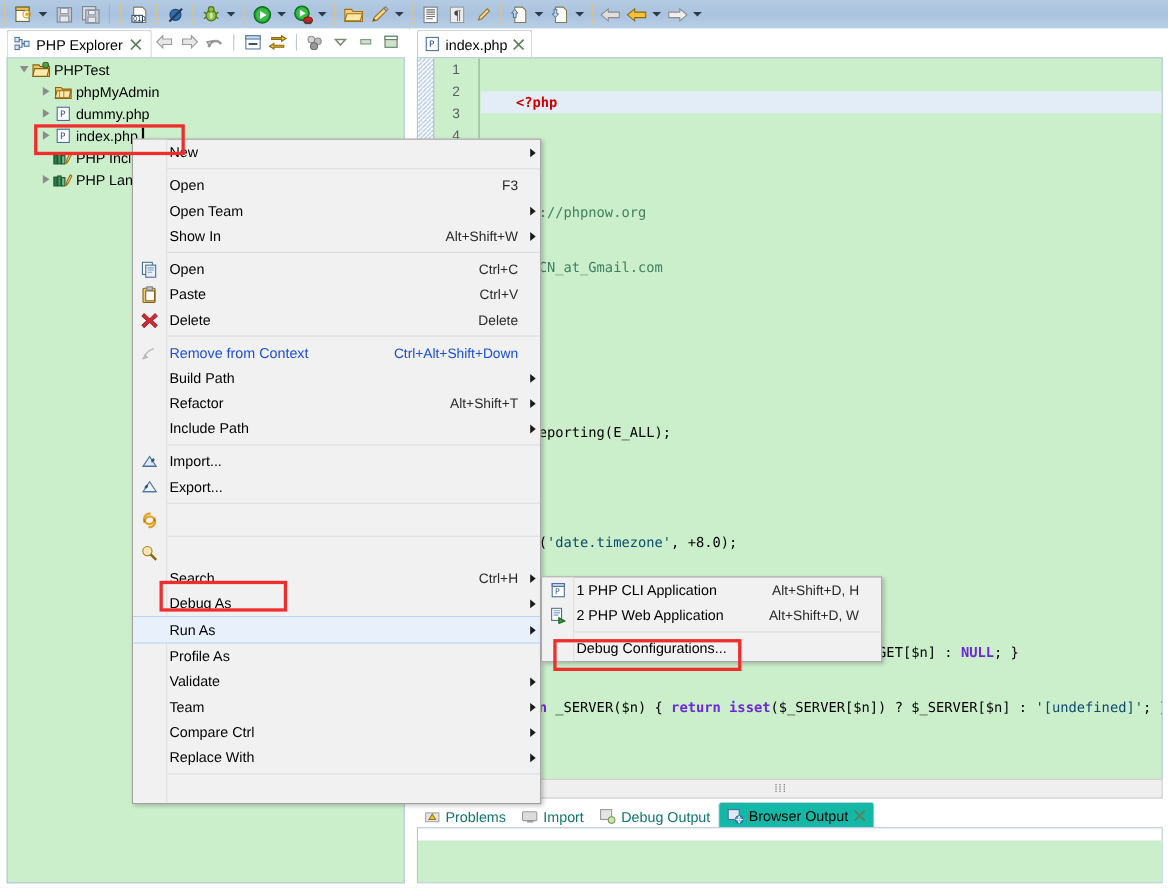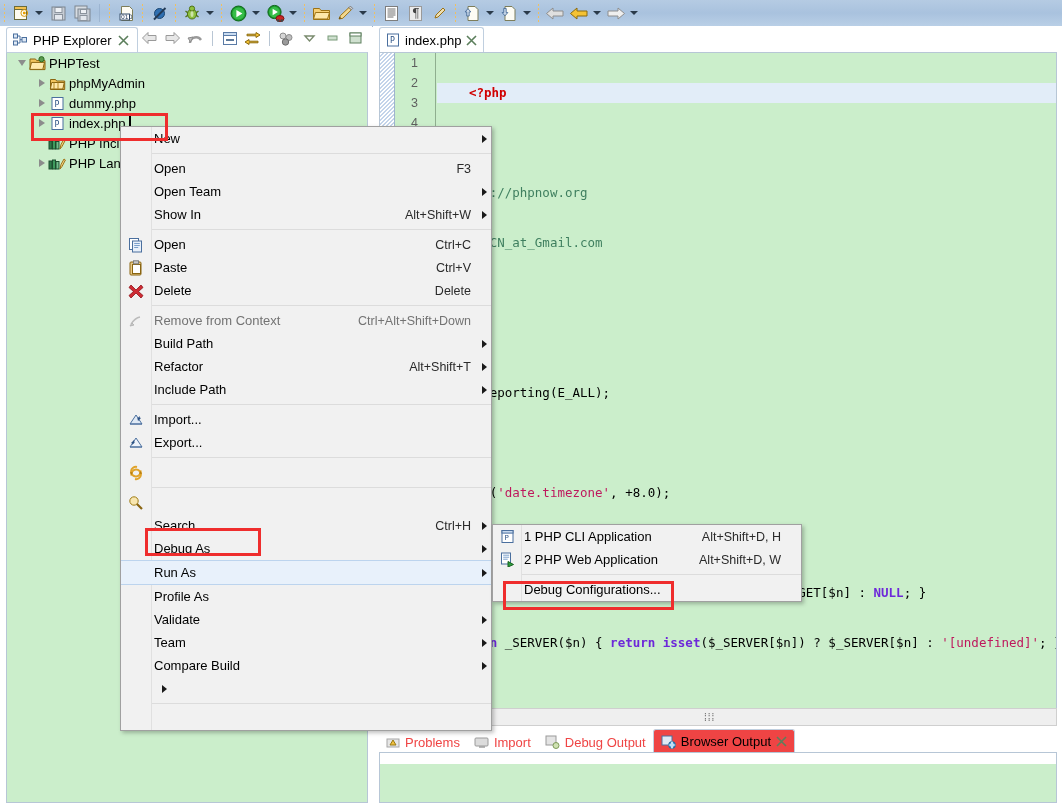--- a/index.html
+++ b/index.html
@@ -82,33 +82,33 @@
   #foldCol{position:absolute;left:42px;top:0;width:13px;height:100%;background:#cbeecb;
     border-right:1px solid #8fae8f;}
   .fold{height:20px;display:flex;align-items:center;justify-content:center;}
   .fold .ftri{width:0;height:0;border-top:4px solid transparent;border-bottom:4px solid transparent;
     border-left:5px solid #3b3b3b;}
   #code{position:absolute;left:57px;top:0;right:0;height:100%;
     font-family:"DejaVu Sans Mono", monospace;font-size:12.5px;color:#000;white-space:pre;}
   .cl{height:20px;line-height:20px;}
   .cl.cur{background:#e2edf8;padding-left:32px;}
   .kw{color:#6d28d9;font-weight:bold;}
-  .str{color:#be185d;}
+  .str{color:#0c4a6e;}
   .cmt{color:#3f7f5f;}
   .tag{color:#d00000;font-weight:bold;}
 
   #hscroll{position:absolute;left:6px;top:682px;width:676px;height:16px;
     background:#efefef;border:1px solid #cfcfcf;}
   #hthumb{position:absolute;left:1px;top:1px;width:680px;height:13px;}
   #hGrip{position:absolute;left:324px;top:3px;font-size:10px;color:#6b6b6b;letter-spacing:1px;}
 
   
   #bottomTabs{position:absolute;left:6px;top:703px;width:676px;height:24px;display:flex;align-items:flex-end;}
-  .bTab{height:22px;display:flex;align-items:center;gap:5px;padding:0 7px;font-size:13px;color:#ef4444;}
-  .bTab.active{color:#000;background:#ef4444;border:1px solid #c0cfdf;border-bottom:none;
+  .bTab{height:22px;display:flex;align-items:center;gap:5px;padding:0 7px;font-size:13px;color:#0f766e;}
+  .bTab.active{color:#000;background:#14b8a6;border:1px solid #c0cfdf;border-bottom:none;
     border-top-left-radius:3px;border-top-right-radius:3px;height:23px;}
   #bottomBody{position:absolute;left:6px;top:726px;width:676px;height:49px;background:#ffffff;
     border:1px solid #b7c6d6;}
   #bottomBodyInner{position:absolute;left:0;top:11px;width:100%;height:38px;background:#cbeecb;}
 
   
   #ctxMenu{
     position:absolute;left:120px;top:126px;width:370px;
     background:#f1f1f1;border:1px solid #a0a0a0;
     box-shadow:2px 2px 4px rgba(0,0,0,.25);
@@ -116,21 +116,21 @@
   }
   #ctxMenu .gut{position:absolute;left:0;top:0;width:30px;height:100%;background:#f1f1f1;
     border-right:1px solid #e0e0e0;}
   .mi{position:relative;height:23px;display:flex;align-items:center;z-index:2;}
   .mi .mIcon{width:30px;height:23px;display:flex;align-items:center;justify-content:center;flex:0 0 30px;}
   .mi .mLabel{flex:1;padding-left:3px;color:#000;}
   .mi .mKey{color:#2a2a2a;padding-right:6px;font-size:12.5px;}
   .mi .mArrow{width:14px;display:flex;align-items:center;justify-content:center;}
   .mi .mArrow i{width:0;height:0;border-top:4px solid transparent;border-bottom:4px solid transparent;
     border-left:5px solid #1a1a1a;display:block;}
-  .mi.disabled .mLabel,.mi.disabled .mKey{color:#737373;}
+  .mi.disabled .mLabel,.mi.disabled .mKey{color:#1d4ed8;}
   .mi.hl{background:#e8f1fb;border-top:1px solid #bcd4ee;border-bottom:1px solid #bcd4ee;}
   .msep{height:1px;background:#dcdcdc;margin:3px 0 3px 30px;}
   .redbox{position:absolute;border:3px solid #ef2d2d;pointer-events:none;z-index:70;}
 
   
   #subMenu{
     position:absolute;left:492px;top:524px;width:308px;
     background:#f1f1f1;border:1px solid #a0a0a0;
     box-shadow:2px 2px 4px rgba(0,0,0,.25);
     z-index:61;font-size:13px;
@@ -838,28 +838,29 @@
   <div class="mi">
     <span class="mIcon"></span>
     <span class="mLabel">Team</span>
     <span class="mKey"></span>
     <span class="mArrow">
         <i></i>
       </span>
   </div>
   <div class="mi">
     <span class="mIcon"></span>
-    <span class="mLabel">Compare Build</span>
-    <span class="mKey"></span>
-    <span class="mArrow">
-        <i></i>
-      </span>
-  </div>
-  <div class="mi">
-    <span class="mIcon"></span>
+    <span class="mLabel">Compare Ctrl</span>
+    <span class="mKey"></span>
+    <span class="mArrow">
+        <i></i>
+      </span>
+  </div>
+  <div class="mi">
+    <span class="mIcon"></span>
+    <span class="mLabel">Replace With</span>
     <span class="mKey"></span>
     <span class="mArrow">
         <i></i>
       </span>
   </div>
   <div class="msep"></div>
 
   <div class="mi">
     <span class="mIcon"></span>
     <span class="mLabel"></span>

